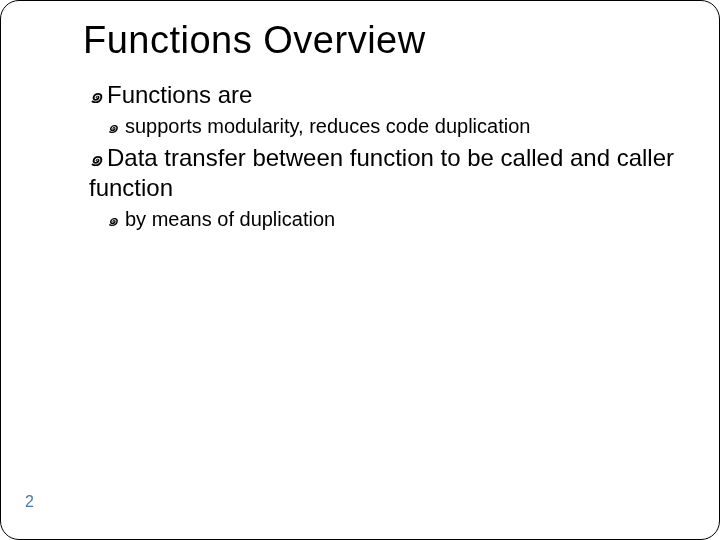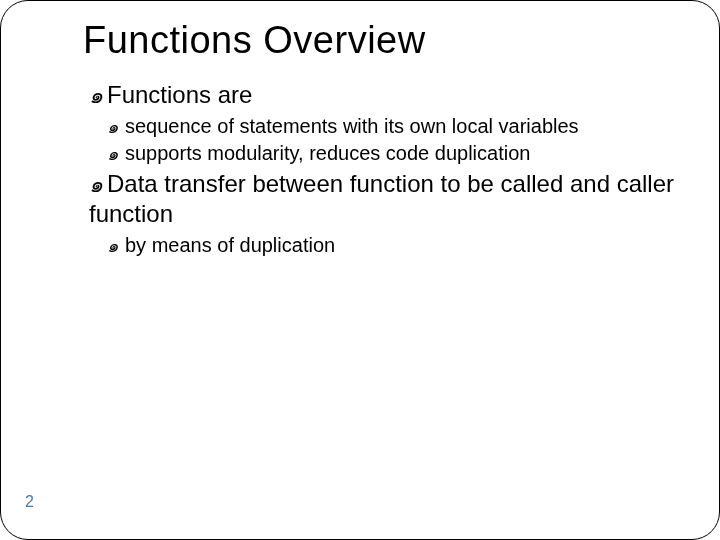--- a/index.html
+++ b/index.html
@@ -12,21 +12,21 @@
     color: #000;
     overflow: hidden;
   }
   .slide {
     position: relative;
     box-sizing: border-box;
     width: 720px;
     height: 540px;
     padding: 18px 28px 28px 28px;
     border: 1px solid #000;
-    border-radius: 28px;
+    border-radius: 19px;
   }
   .title {
     font-size: 38px;
     font-weight: 400;
     margin: 0 0 18px 54px;
     letter-spacing: 0.5px;
   }
   .lvl1 {
     font-size: 24px;
     margin: 4px 0 4px 60px;
@@ -65,23 +65,20 @@
 <body>
 
 <div class="slide">
 
   <h1 class="title">Functions Overview</h1>
 
   <div class="lvl1">
     <span class="g g-lvl1">๑</span><span>Functions are</span>
   </div>
 
-  <div class="lvl2">
-    <span class="g g-lvl2">๑</span><span>sequence of statements with its own local variables</span>
-  </div>
 
   <div class="lvl2">
     <span class="g g-lvl2">๑</span><span>supports modularity, reduces code duplication</span>
   </div>
 
   <div class="lvl1">
     <span class="g g-lvl1">๑</span><span>Data transfer between function to be called and caller function</span>
   </div>
 
   <div class="lvl2">

